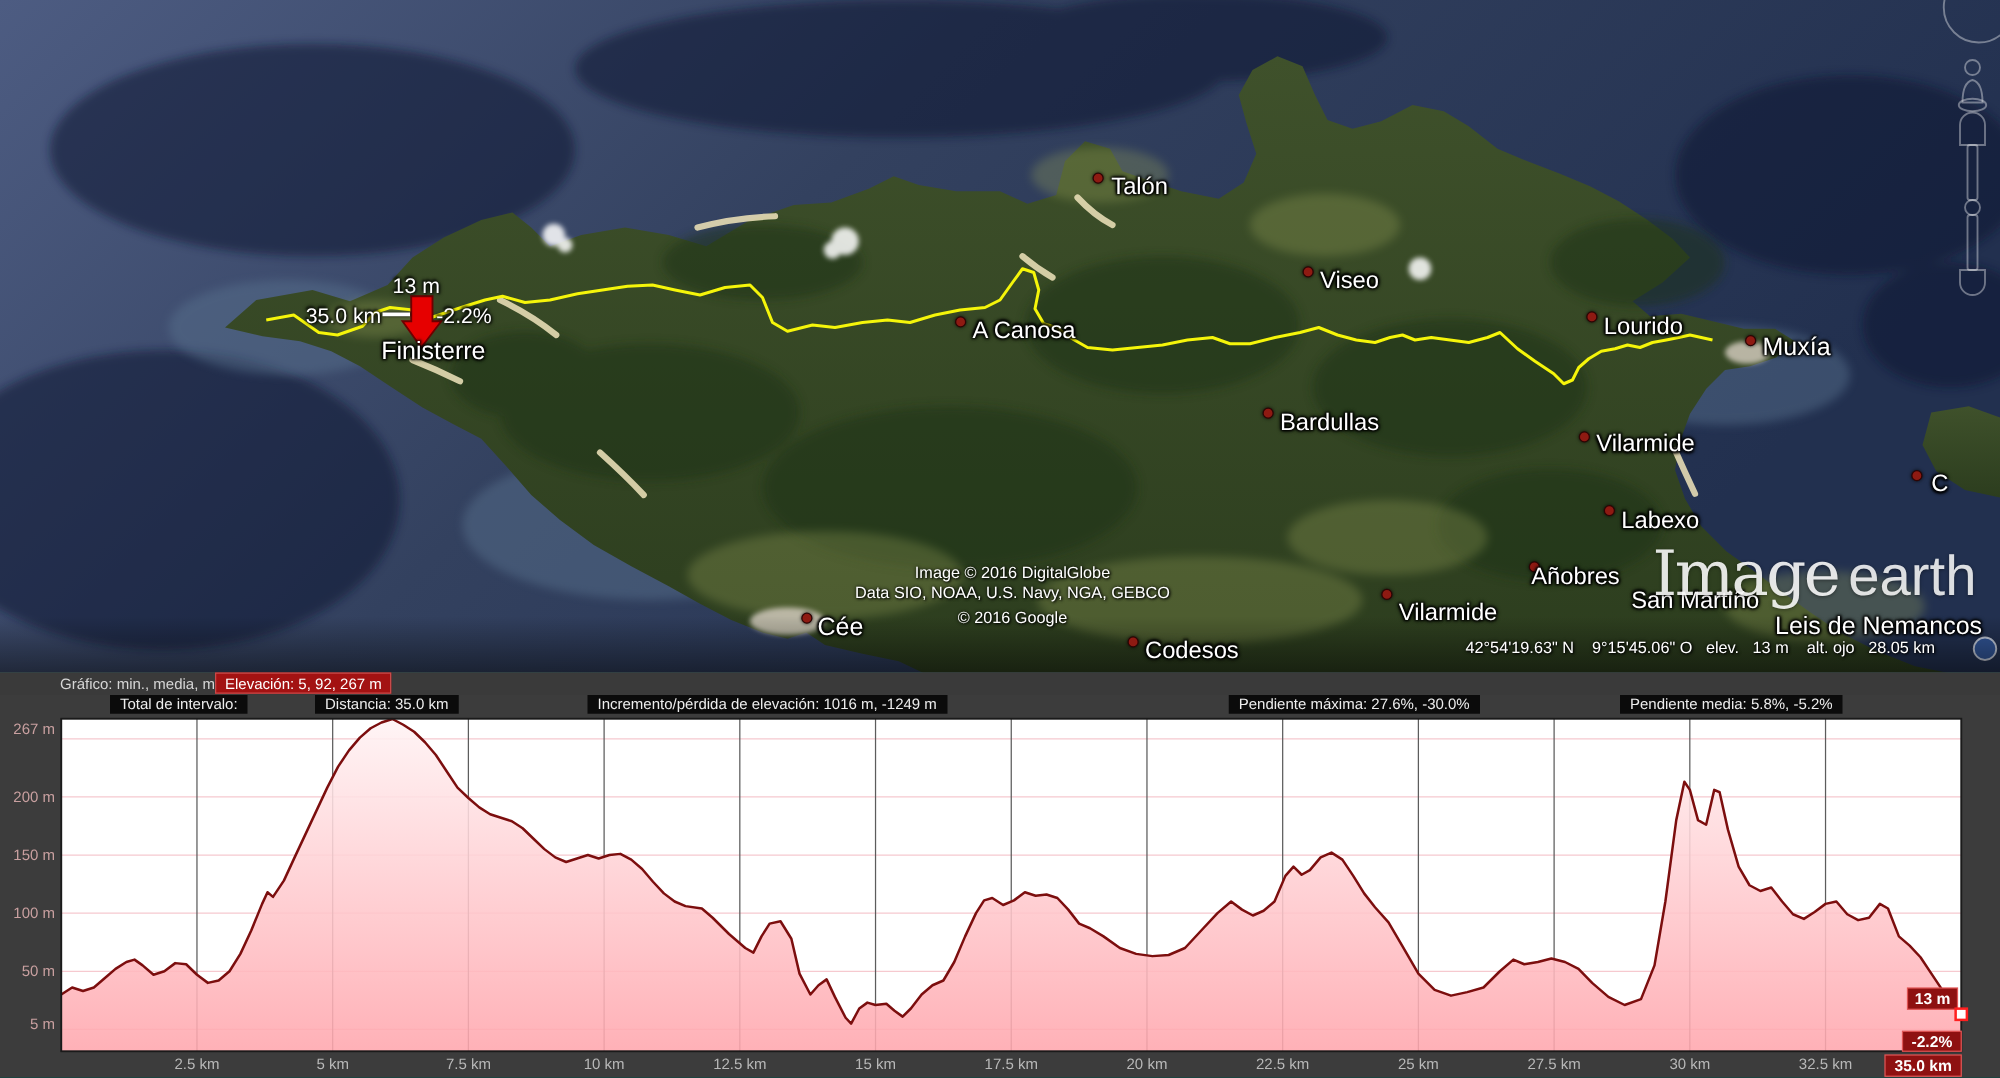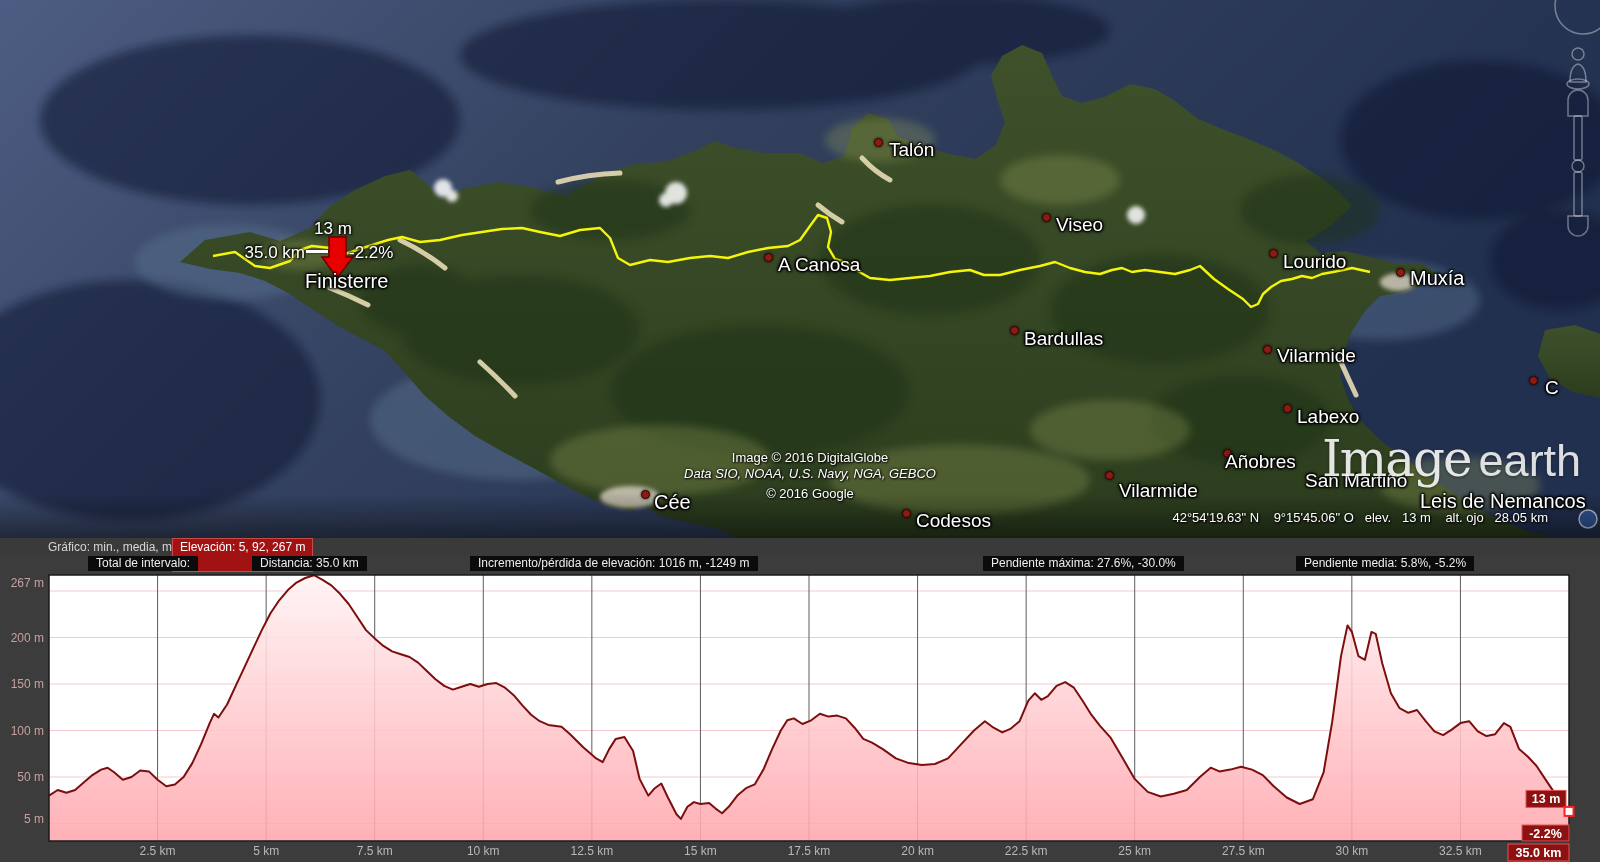--- a/index.html
+++ b/index.html
@@ -27,21 +27,21 @@
     text-shadow:0 0 3px #000,1px 1px 2px #000;pointer-events:none;}
   .map-fade{position:absolute;left:0;top:493px;width:1600px;height:45px;
     background:linear-gradient(rgba(0,0,0,0),rgba(0,0,0,.45));pointer-events:none;}
   .statusbar{position:absolute;right:52px;top:510px;color:#fff;font-size:13px;white-space:pre;
     text-shadow:0 0 3px #000,1px 1px 2px #000;}
   
   .chart-zone{position:absolute;left:0;top:538px;width:1600px;height:324px;background:#3c3c3c;}
   .hdr1{position:absolute;left:0;top:0;width:1600px;height:18px;background:#3a3a3a;
     color:#d6d6d6;font-size:12px;}
   .hdr1 .gl{position:absolute;left:48px;top:2px;}
-  .hdr1 .badge{position:absolute;left:172px;top:0px;height:34px;line-height:16px;
+  .hdr1 .badge{position:absolute;left:172px;top:0px;height:17px;line-height:16px;
     background:#a31212;border:1px solid #c84a4a;color:#fff;padding:0 7px;}
   .hdr2{position:absolute;left:0;top:18px;width:1600px;height:16px;}
   .stat-box{position:absolute;top:0;height:15px;line-height:14px;background:#0b0b0b;
     color:#ededed;font-size:12px;padding:0 8px;white-space:nowrap;}
   #chart-svg{position:absolute;left:0;top:0;}
   svg text{font-family:"Liberation Sans",sans-serif;}
 </style>
 </head>
 <body>
 
@@ -180,21 +180,21 @@
     <div class="marker-text" style="left:310px;top:219px;width:46px;text-align:center;">13 m</div>
     <div class="marker-text" style="left:240px;top:243px;width:65px;text-align:right;">35.0 km</div>
     <div class="marker-dash"></div>
     <div class="marker-text" style="left:349px;top:243px;">-2.2%</div>
 
     <div class="ge-logo">
       <span class="g1">Image</span><span class="g2">earth</span>
     </div>
 
     <div class="attrib" style="top:450px;">Image © 2016 DigitalGlobe</div>
-    <div class="attrib" style="top:466px;font-style:italic;">Data SIO, NOAA, U.S. Navy, NGA, GEBCO</div>
+    <div class="attrib" style="top:466px;">Data SIO, NOAA, U.S. Navy, NGA, GEBCO</div>
     <div class="attrib" style="top:486px;">© 2016 Google</div>
 
     <div class="statusbar">42°54'19.63" N    9°15'45.06" O   elev.   13 m    alt. ojo   28.05 km</div>
   </div>
 
   <div class="chart-zone">
     <svg id="chart-svg" width="1600" height="324" viewBox="0 0 1600 324">
       <defs>
         <linearGradient id="areaGrad" x1="0" y1="0" x2="0" y2="1">
           <stop offset="0" stop-color="#fff3f4"></stop>

